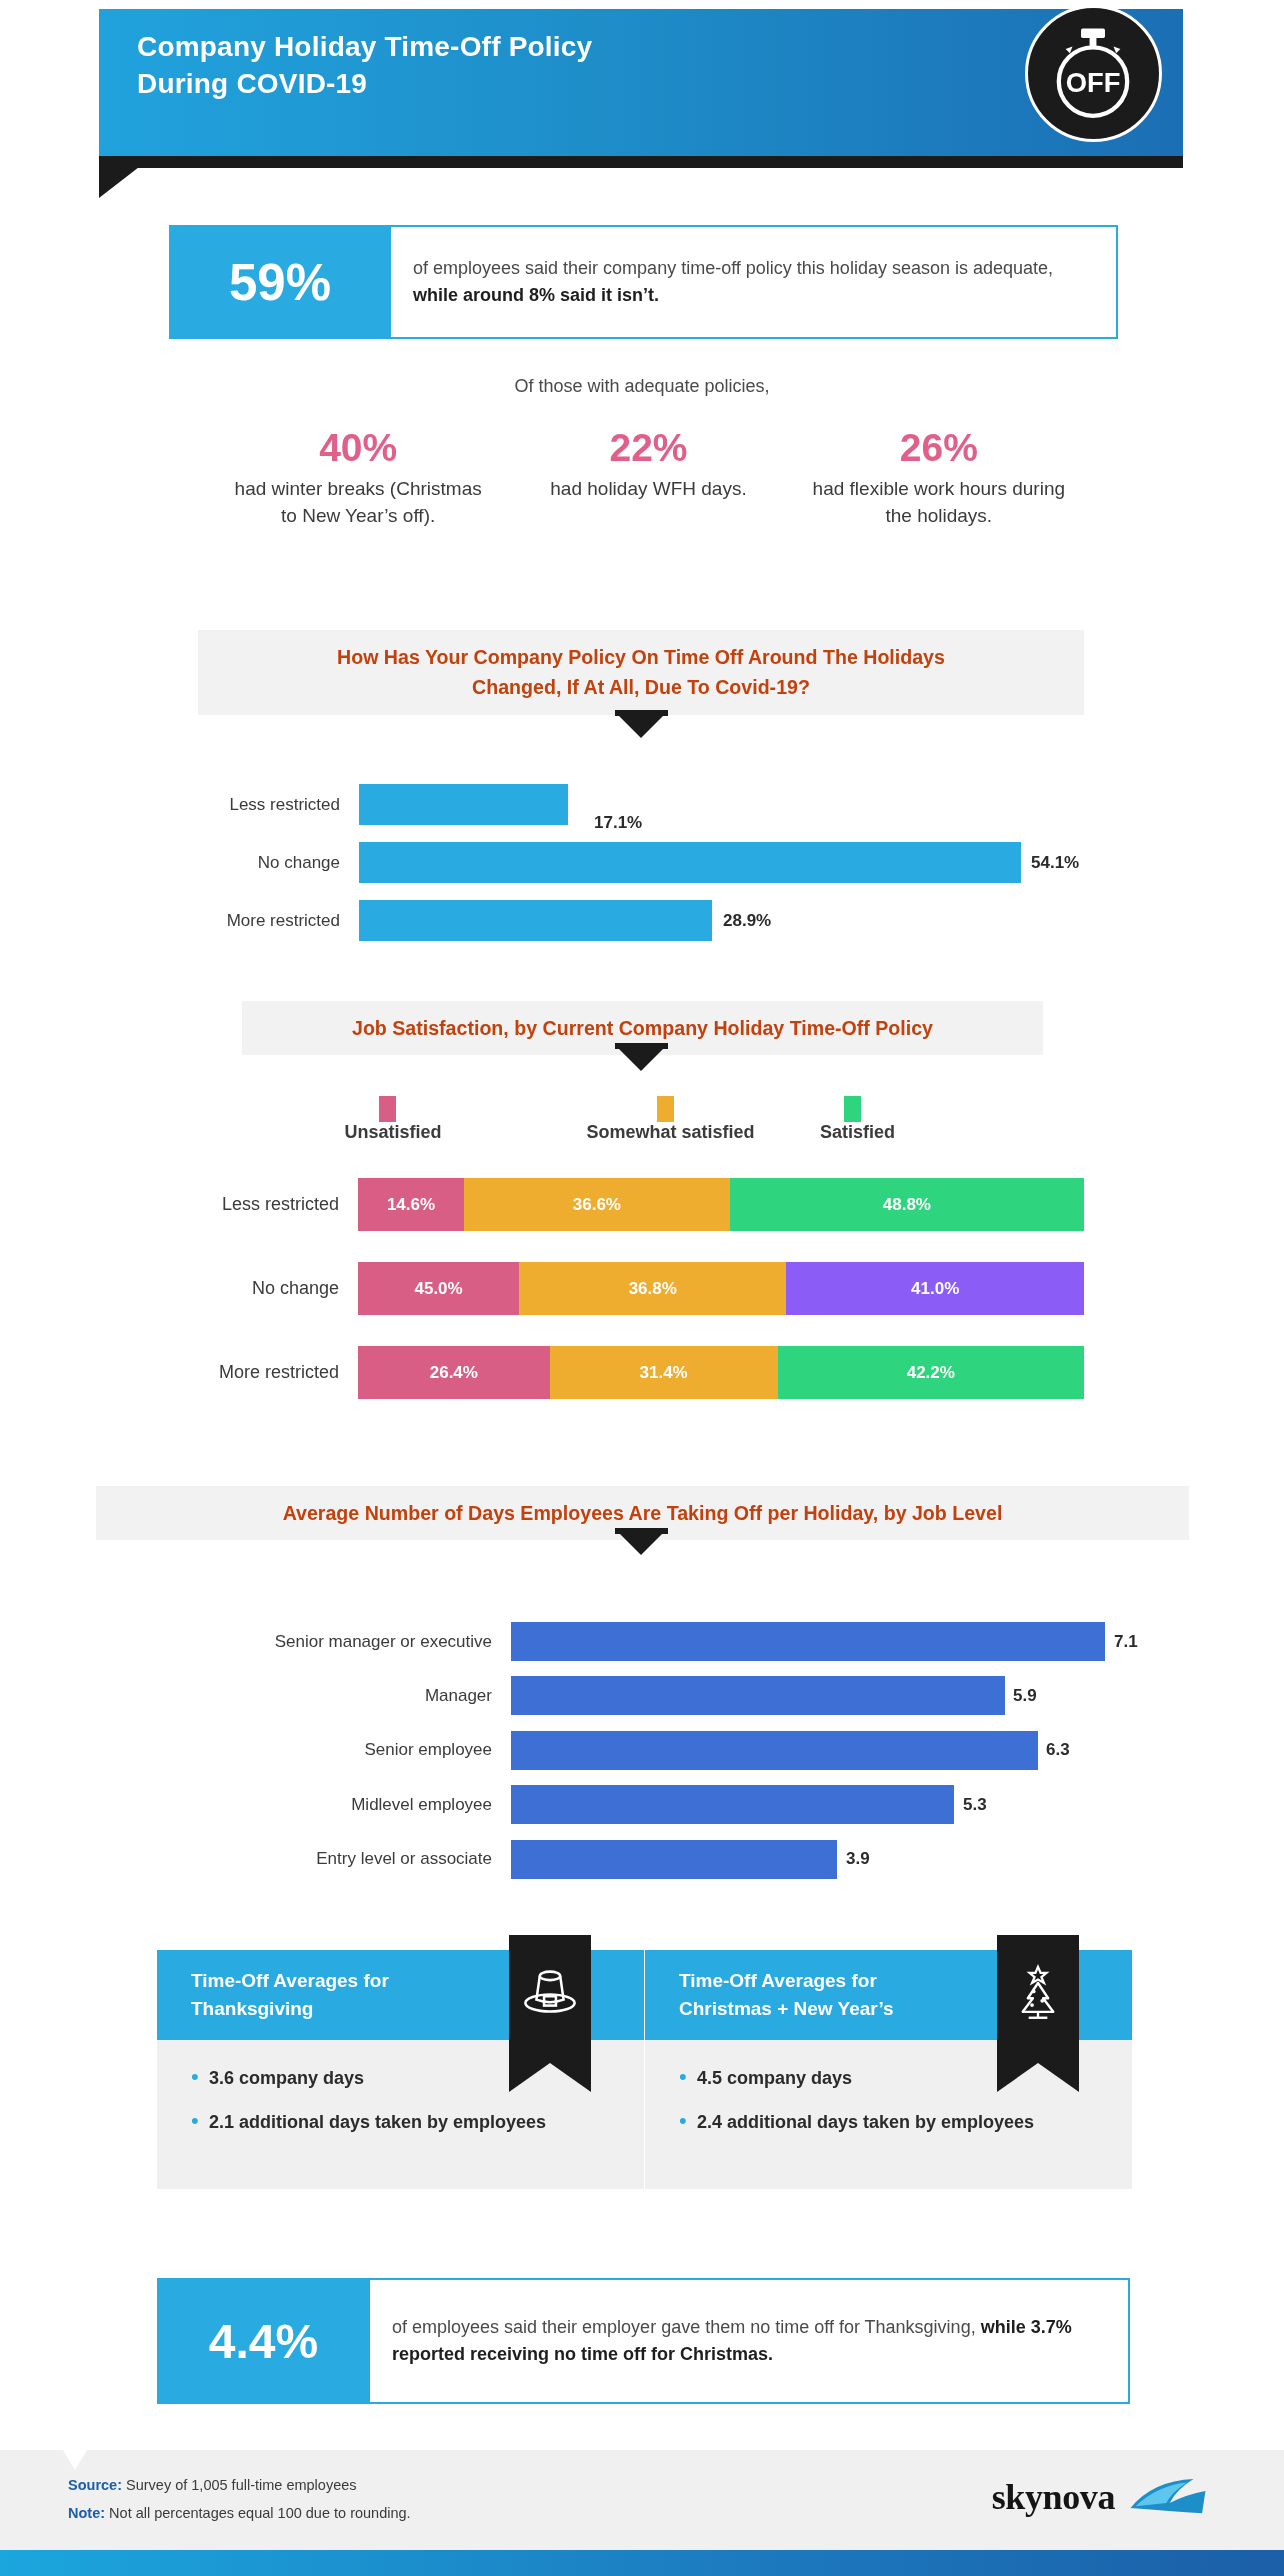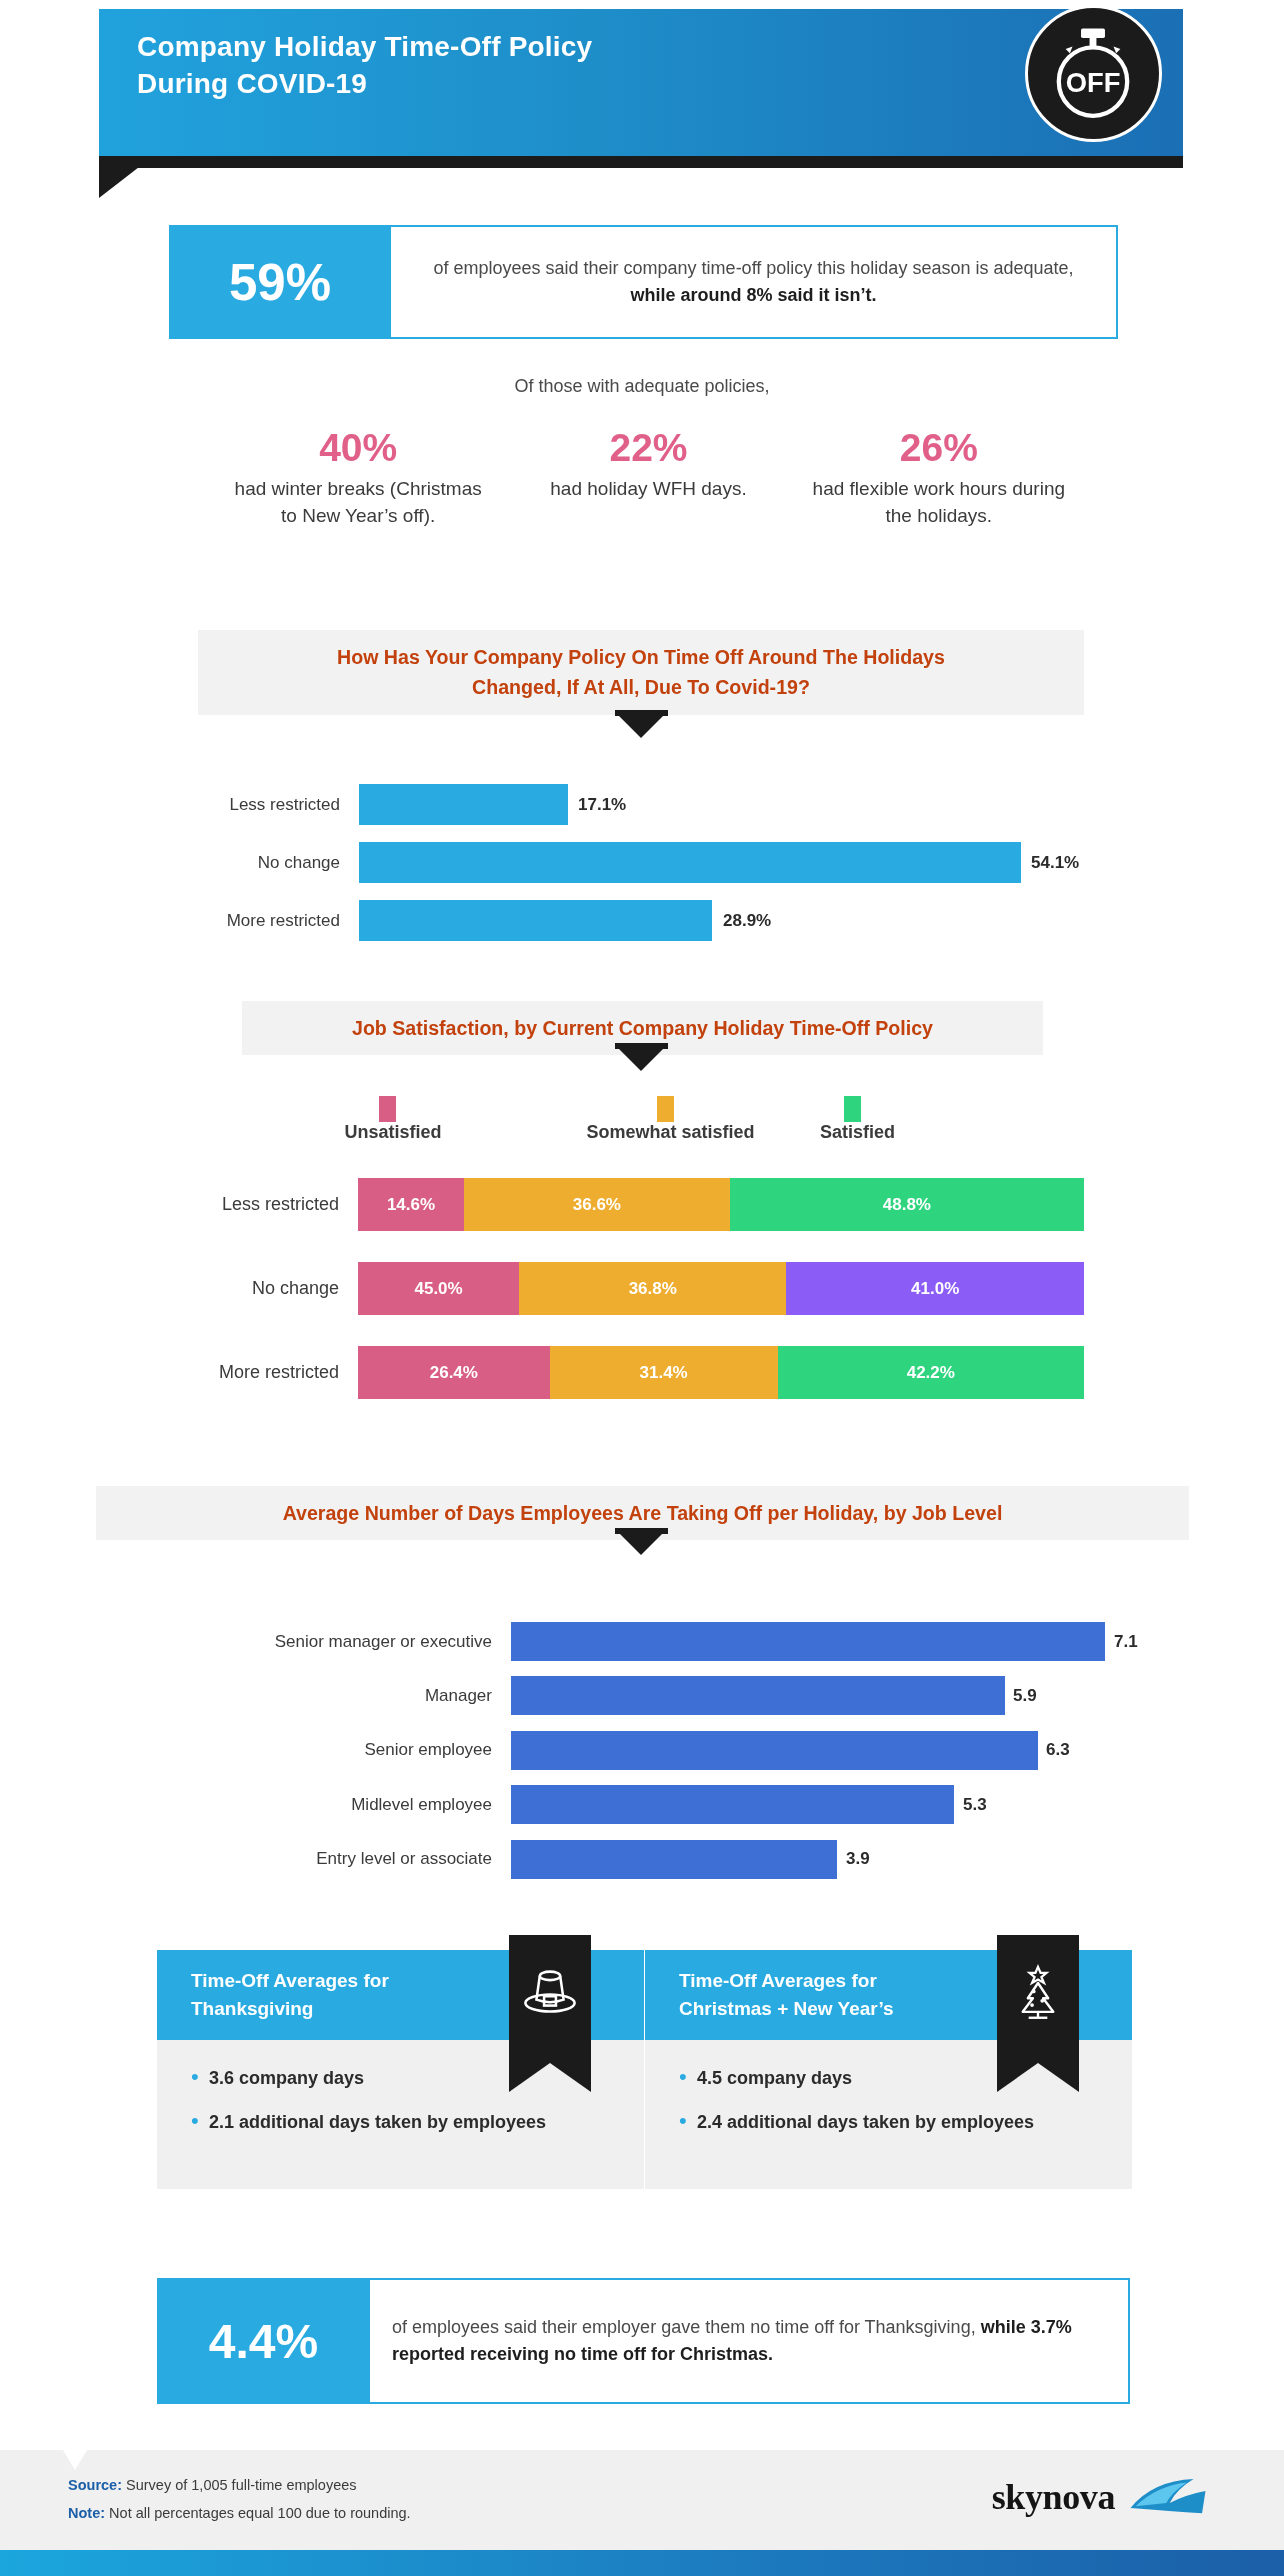--- a/index.html
+++ b/index.html
@@ -207,21 +207,21 @@
         <rect x="62" y="24" width="28" height="11" rx="2" fill="#fff"></rect>
         <rect x="72" y="33" width="8" height="14" fill="#fff"></rect>
         <circle cx="76" cy="86" r="40" fill="none" stroke="#fff" stroke-width="5"></circle>
         <path d="M44 48 L52 45 L49 53 Z" fill="#fff"></path>
         <path d="M108 48 L100 45 L103 53 Z" fill="#fff"></path>
         <text x="76" y="98" text-anchor="middle" fill="#fff" font-family="Liberation Sans, sans-serif" font-size="32" font-weight="bold">OFF</text>
       </svg>
     </div>
   </div>
 
-  <div class="banner" style="left:169px; top:225px; width:949px; height:114px;text-align:center;">
+  <div class="banner" style="left:169px; top:225px; width:949px; height:114px;">
     <div class="chev" style="width:222px;">
       <div class="chev-num" style="font-size:51px;">59%</div>
     </div>
     <div style="position:absolute;left:222px;top:0;width:0;height:0;
                 border-left:32px solid #29abe2;
                 border-top:57px solid transparent;
                 border-bottom:57px solid transparent;"></div>
     <div class="body" style="left:222px; width:727px;">
       <p>
         <span>of employees said their company time-off policy this holiday season is adequate, </span><b>while around 8% said it isn’t.</b>
@@ -252,21 +252,21 @@
   </div>
   <div class="sec-arrow-bar" style="left:615px; top:710px;"></div>
   <div class="sec-arrow" style="left:619px; top:716px;"></div>
 
   <div class="chart" style="left:154px; top:784px; width:990px;">
 
     <div class="bar-row" style="height:41px; margin-bottom:17px;">
       <div class="bar-label" style="width:205px;">Less restricted</div>
       <div class="bar-track">
         <div class="bar-fill" style="width:209px; background:#29abe2;"></div>
-        <div class="bar-value" style="left:219px;">17.1%</div>
+        <div class="bar-value" style="left:235px;margin-top:18px;">17.1%</div>
       </div>
     </div>
 
     <div class="bar-row" style="height:41px; margin-bottom:17px;">
       <div class="bar-label" style="width:205px;">No change</div>
       <div class="bar-track">
         <div class="bar-fill" style="width:662px; background:#29abe2;"></div>
         <div class="bar-value" style="left:672px;">54.1%</div>
       </div>
     </div>

